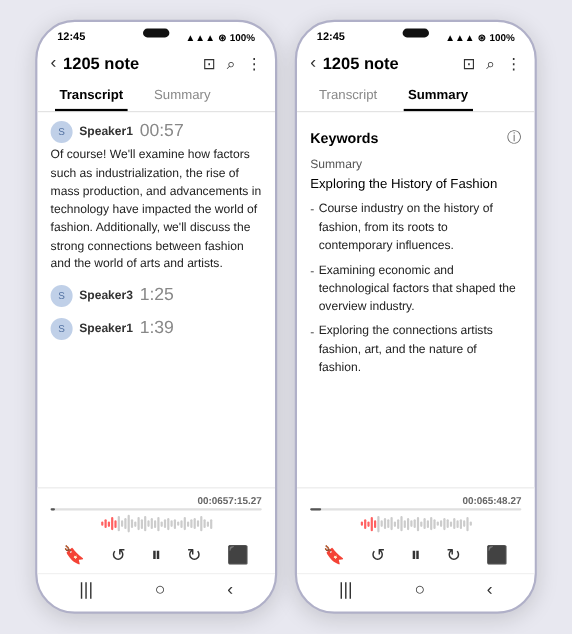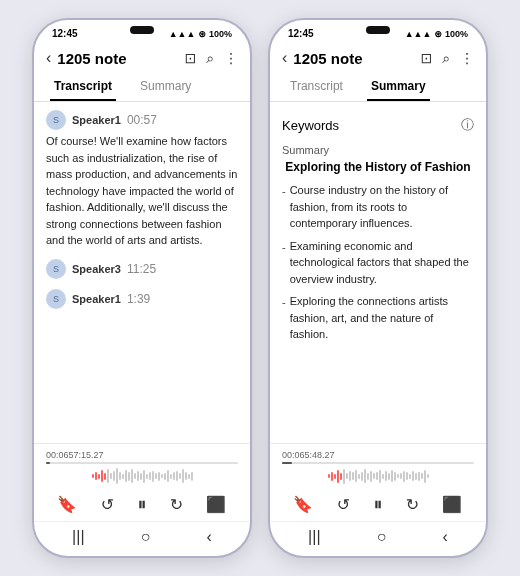--- a/index.html
+++ b/index.html
@@ -139,44 +139,45 @@
       color: #5070a0;
     }
 
     .speaker-name {
       font-size: 11px;
       font-weight: 600;
       color: #333;
     }
 
     .speaker-time {
-      font-size: 12px;
+      font-size: 16px;
       color: #888;
     }
 
     .message-text {
       font-size: 11px;
       color: #222;
       line-height: 1.5;
       padding-left: 0;
     }
 
     
     .player-bar {
       border-top: 1px solid #e8e8e8;
       padding: 6px 12px 4px;
       background: #fff;
     }
 
     .player-time-row {
       display: flex;
-      justify-content: flex-start;
+      justify-content: flex-end;
       font-size: 9px;
       color: #666;
       margin-bottom: 2px;
+      font-weight: bold;
     }
 
     .waveform {
       height: 20px;
       display: flex;
       align-items: center;
       justify-content: center;
       gap: 1px;
       margin-bottom: 6px;
     }
@@ -223,40 +224,39 @@
     
     .keywords-header {
       display: flex;
       justify-content: space-between;
       align-items: center;
       padding: 6px 0 4px;
     }
 
     .keywords-title {
       font-size: 13px;
-      font-weight: 400;
+      font-weight: 700;
     }
 
     .info-icon {
       font-size: 13px;
       color: #666;
     }
 
     .summary-section-title {
       font-size: 11px;
       color: #555;
       margin-bottom: 4px;
     }
 
     .summary-main-title {
       font-size: 12px;
-      font-weight: 700;
+      font-weight: 400;
       color: #000;
       margin-bottom: 8px;
-      text-align: center;
     }
 
     .summary-item {
       display: flex;
       gap: 4px;
       margin-bottom: 6px;
       font-size: 11px;
       color: #222;
       line-height: 1.5;
     }
@@ -319,21 +319,21 @@
         <span class="speaker-name">Speaker1</span>
         <span class="speaker-time">00:57</span>
       </div>
       <div class="message-text">Of course! We'll examine how factors such as industrialization, the rise of mass production, and advancements in technology have impacted the world of fashion. Additionally, we'll discuss the strong connections between fashion and the world of arts and artists.</div>
     </div>
 
     <div class="message-block">
       <div class="speaker-row">
         <div class="avatar">S</div>
         <span class="speaker-name">Speaker3</span>
-        <span class="speaker-time">11:25</span>
+        <span class="speaker-time">1:25</span>
       </div>
     </div>
 
     <div class="message-block">
       <div class="speaker-row">
         <div class="avatar">S</div>
         <span class="speaker-name">Speaker1</span>
         <span class="speaker-time">1:39</span>
       </div>
     </div>

